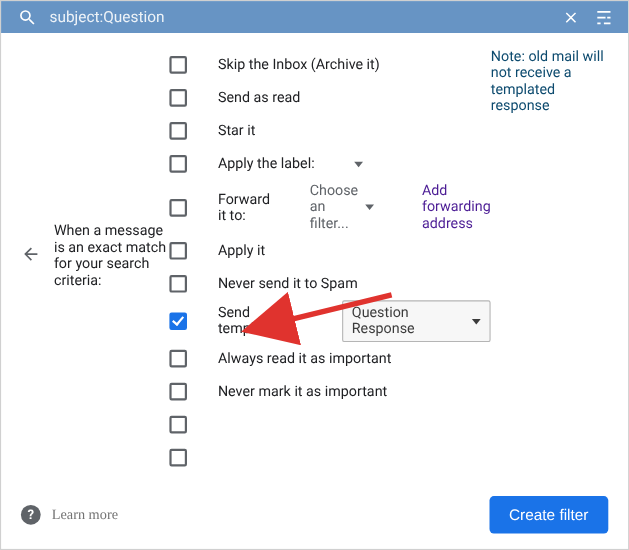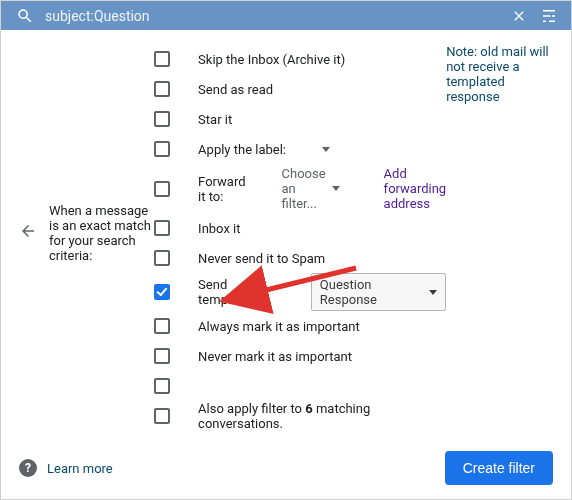--- a/index.html
+++ b/index.html
@@ -109,21 +109,21 @@
     display:flex;
     align-items:center;
     padding:10px 18px 14px 18px;
     gap:10px;
   }
   .help-icon {
     width:18px;height:18px;border-radius:50%;
     background:#5f6368;color:#fff;display:flex;align-items:center;justify-content:center;
     font-weight:bold;font-size:12px;cursor:pointer;
   }
-  .learn { color:#0c4a6e; cursor:pointer; flex:1; }
+  .learn { color:#737373; cursor:pointer; flex:1;font-family:Liberation Serif, serif; }
   .primary-btn {
     background:#1a73e8;color:#fff;border:none;border-radius:4px;
     padding:9px 18px;font-size:14px;cursor:pointer;
   }
   
   .arrow {
     position:absolute;
     pointer-events:none;
   }
   .arrow svg { overflow:visible; }
@@ -196,56 +196,53 @@
       <span class="label">Forward it to:</span>
       <span class="select">
         <span>Choose an filter...</span>
         <span class="caret"></span>
       </span>
       <span class="link-blue">Add forwarding address</span>
     </div>
 
     <div class="opt">
       <span class="checkbox"></span>
-      <span class="label">Inbox it</span>
+      <span class="label">Apply it</span>
     </div>
 
     <div class="opt">
       <span class="checkbox"></span>
       <span class="label">Never send it to Spam</span>
     </div>
 
     <div class="opt">
       <span class="checkbox checked"></span>
       <span class="label">Send template:</span>
       <span class="select boxed" id="template-select">
         <span>Question Response</span>
         <span class="caret"></span>
       </span>
     </div>
 
     <div class="opt">
       <span class="checkbox"></span>
-      <span class="label">Always mark it as important</span>
+      <span class="label">Always read it as important</span>
     </div>
 
     <div class="opt">
       <span class="checkbox"></span>
       <span class="label">Never mark it as important</span>
     </div>
 
     <div class="opt">
       <span class="checkbox"></span>
     </div>
 
     <div class="opt">
       <span class="checkbox"></span>
-      <span class="label">
-        <span>Also apply filter to </span><b>6</b><span> matching conversations.</span>
-      </span>
     </div>
 
   </div>
 
   <div class="note">Note: old mail will not receive a templated response</div>
 
   <div class="arrow" style="left:245px; top:234px;">
     <svg width="120" height="40">
       <defs>
         <marker id="ah" markerWidth="10" markerHeight="10" refX="2" refY="5" orient="auto">

